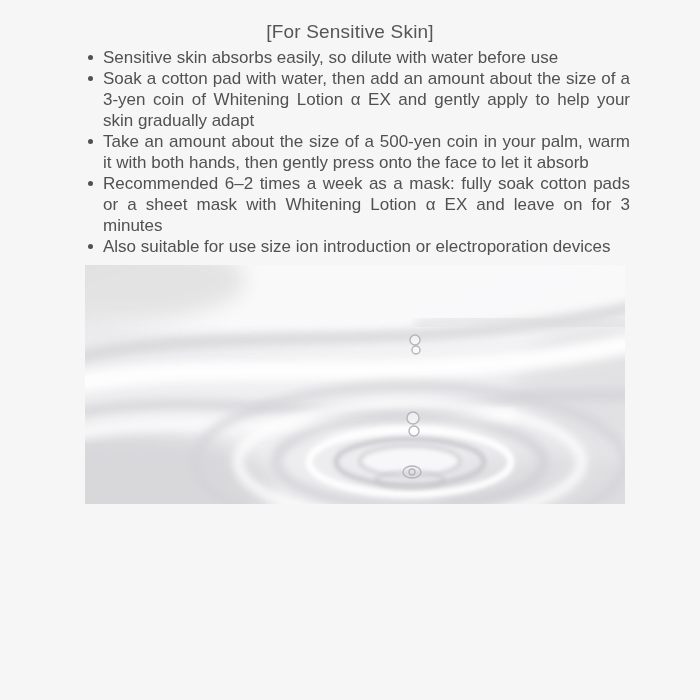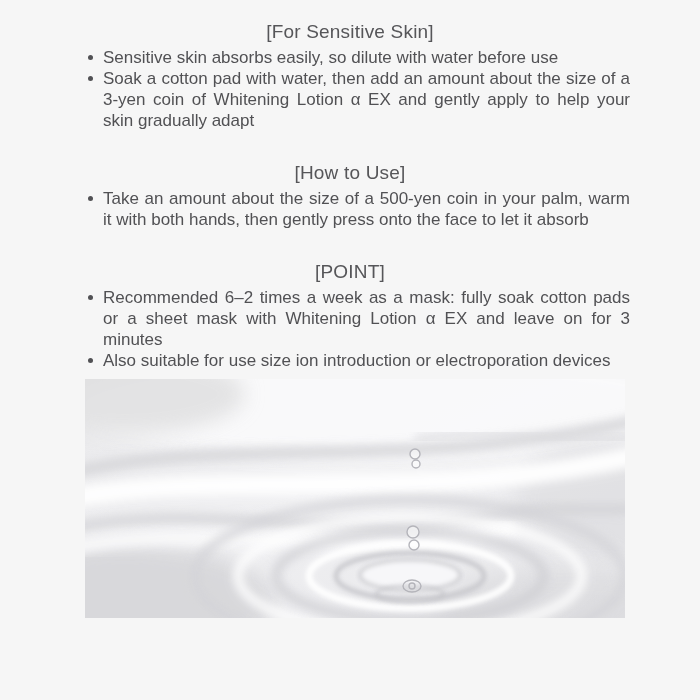--- a/index.html
+++ b/index.html
@@ -71,28 +71,26 @@
 
   <section class="section">
     <h2>[For Sensitive Skin]</h2>
     <ul class="bullet-list">
       <li>Sensitive skin absorbs easily, so dilute with water before use</li>
       <li>Soak a cotton pad with water, then add an amount about the size of a 3-yen coin of Whitening Lotion α EX and gently apply to help your skin gradually adapt</li>
     </ul>
   </section>
 
   <section class="section">
-    <h2>[How to Use]</h2>
     <ul class="bullet-list">
       <li>Take an amount about the size of a 500-yen coin in your palm, warm it with both hands, then gently press onto the face to let it absorb</li>
     </ul>
   </section>
 
   <section class="section">
-    <h2>[POINT]</h2>
     <ul class="bullet-list">
       <li>Recommended 6–2 times a week as a mask: fully soak cotton pads or a sheet mask with Whitening Lotion α EX and leave on for 3 minutes</li>
       <li>Also suitable for use size ion introduction or electroporation devices</li>
     </ul>
   </section>
 
   <figure class="photo">
     <svg viewBox="0 0 540 239" preserveAspectRatio="none" role="img">
       <defs>
         <linearGradient id="bgGrad" x1="0" y1="0" x2="1" y2="1">

